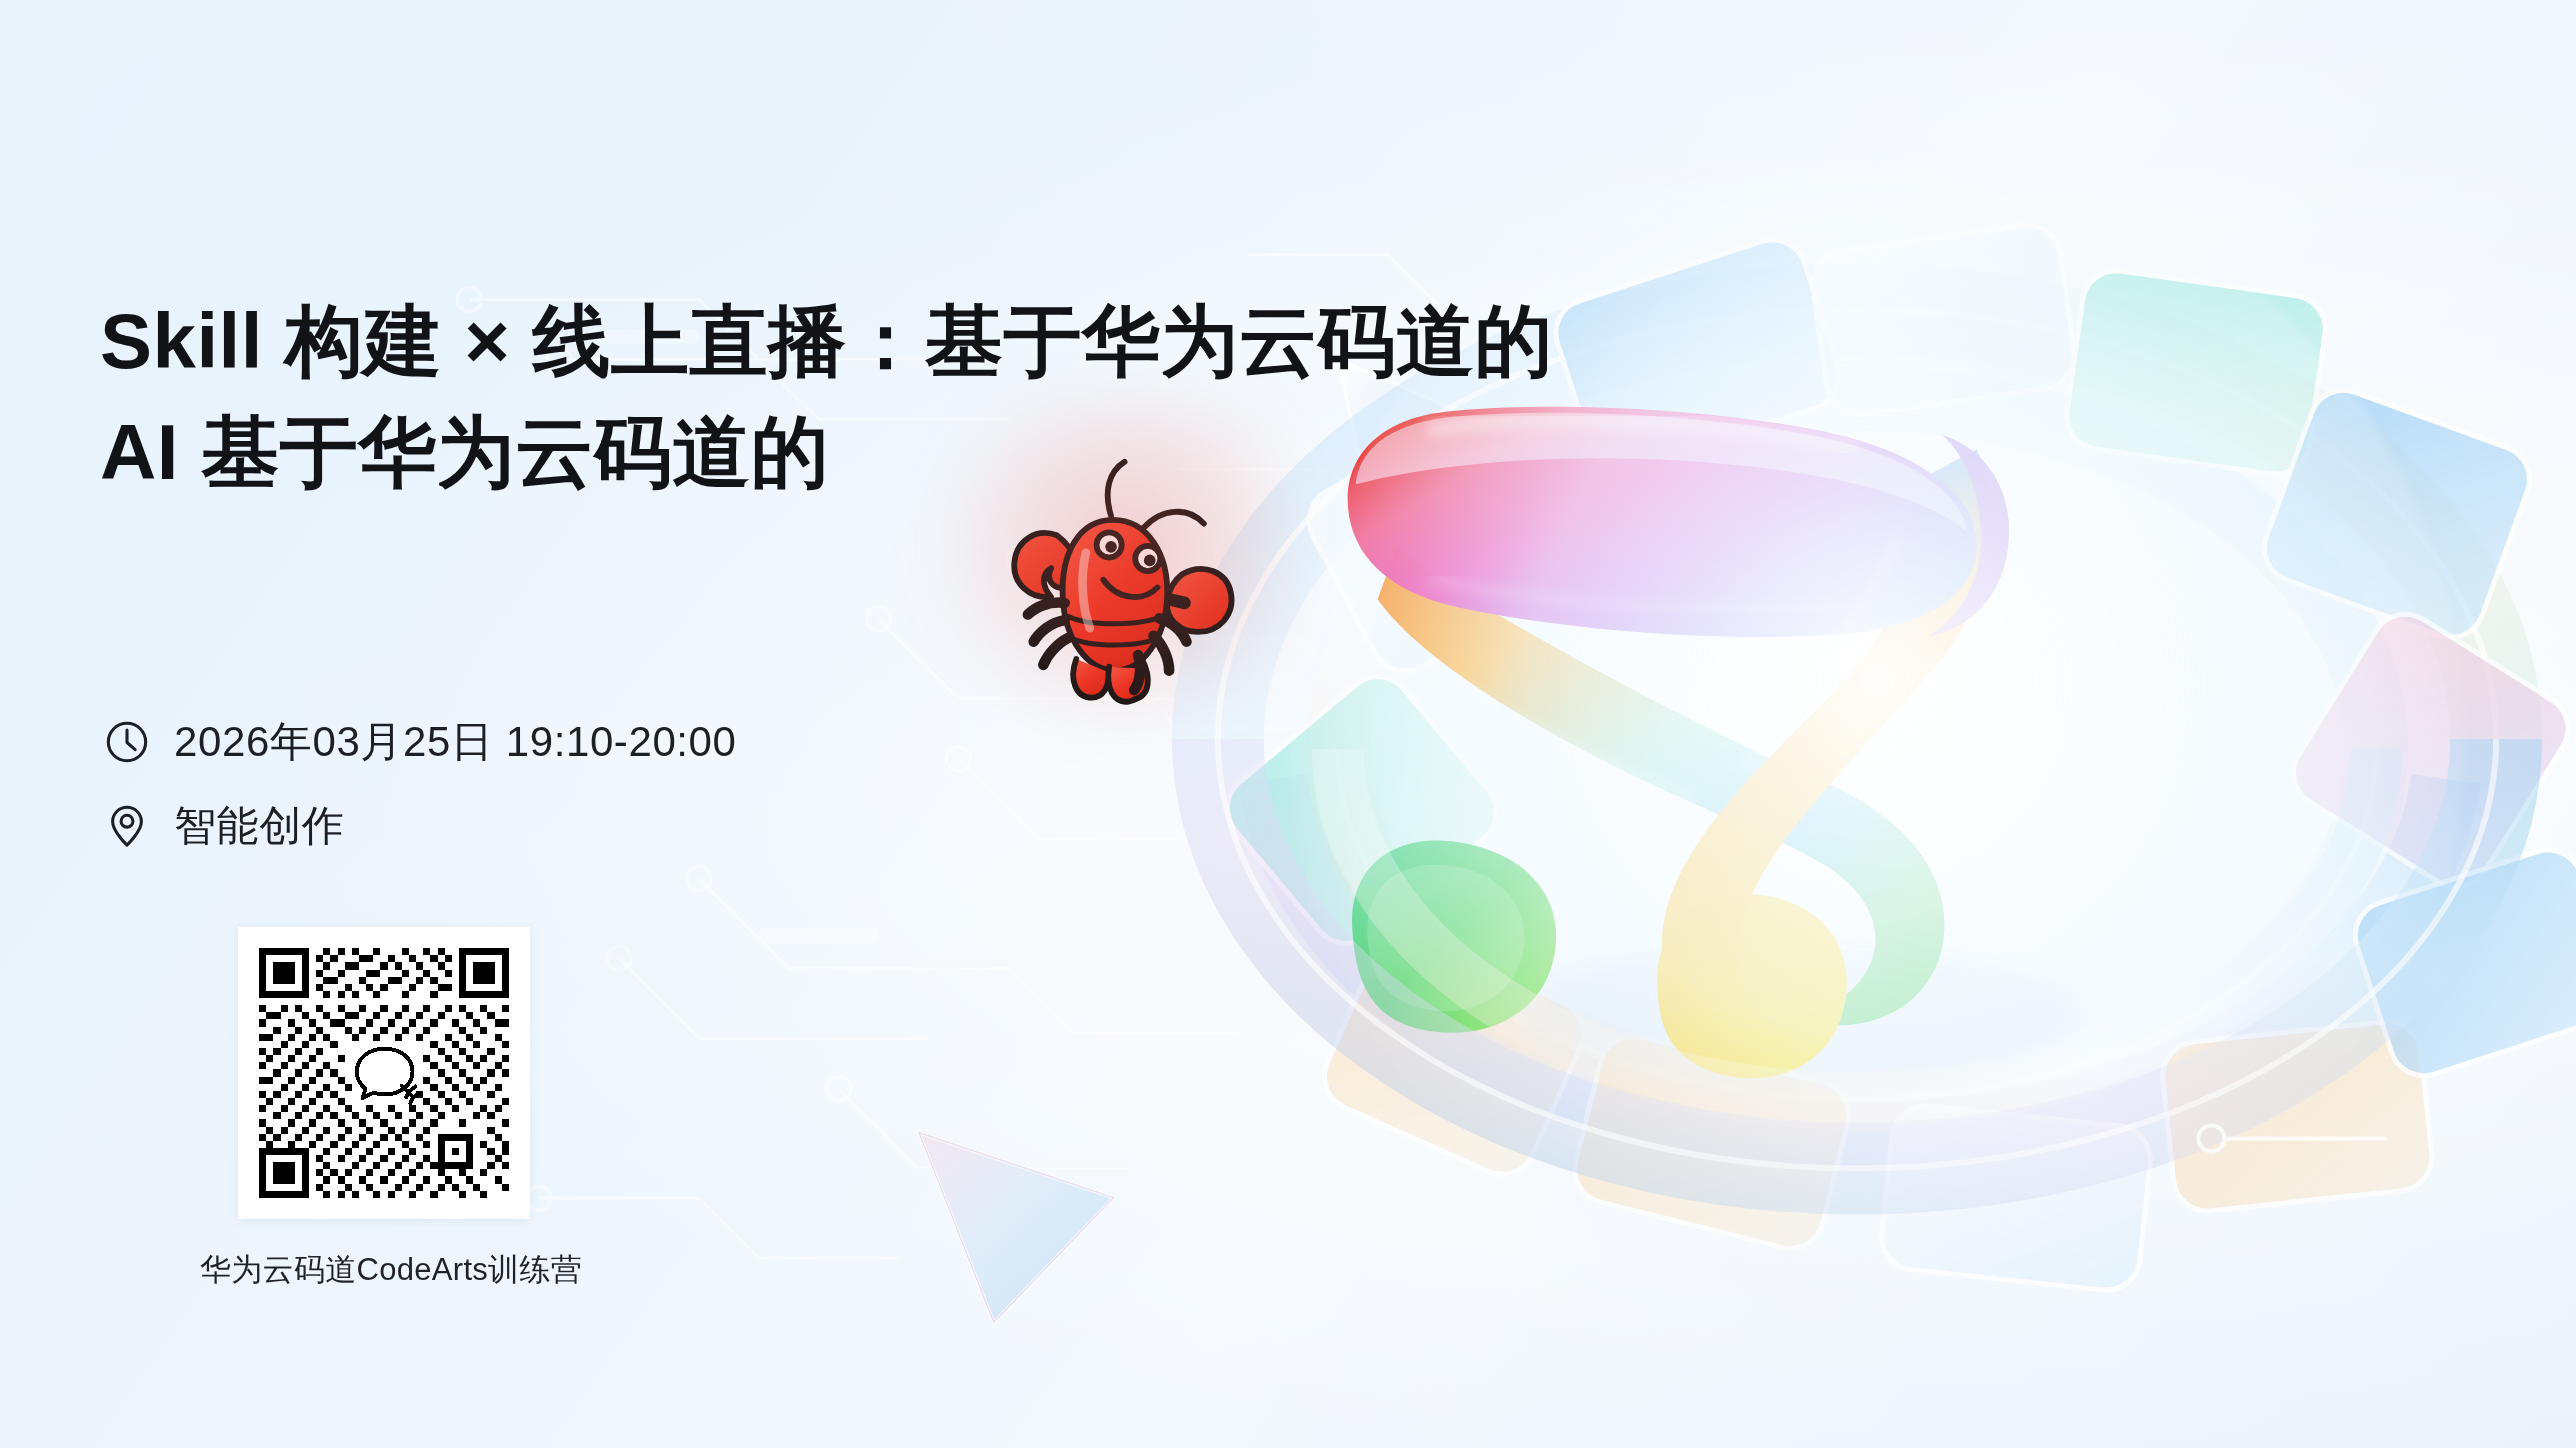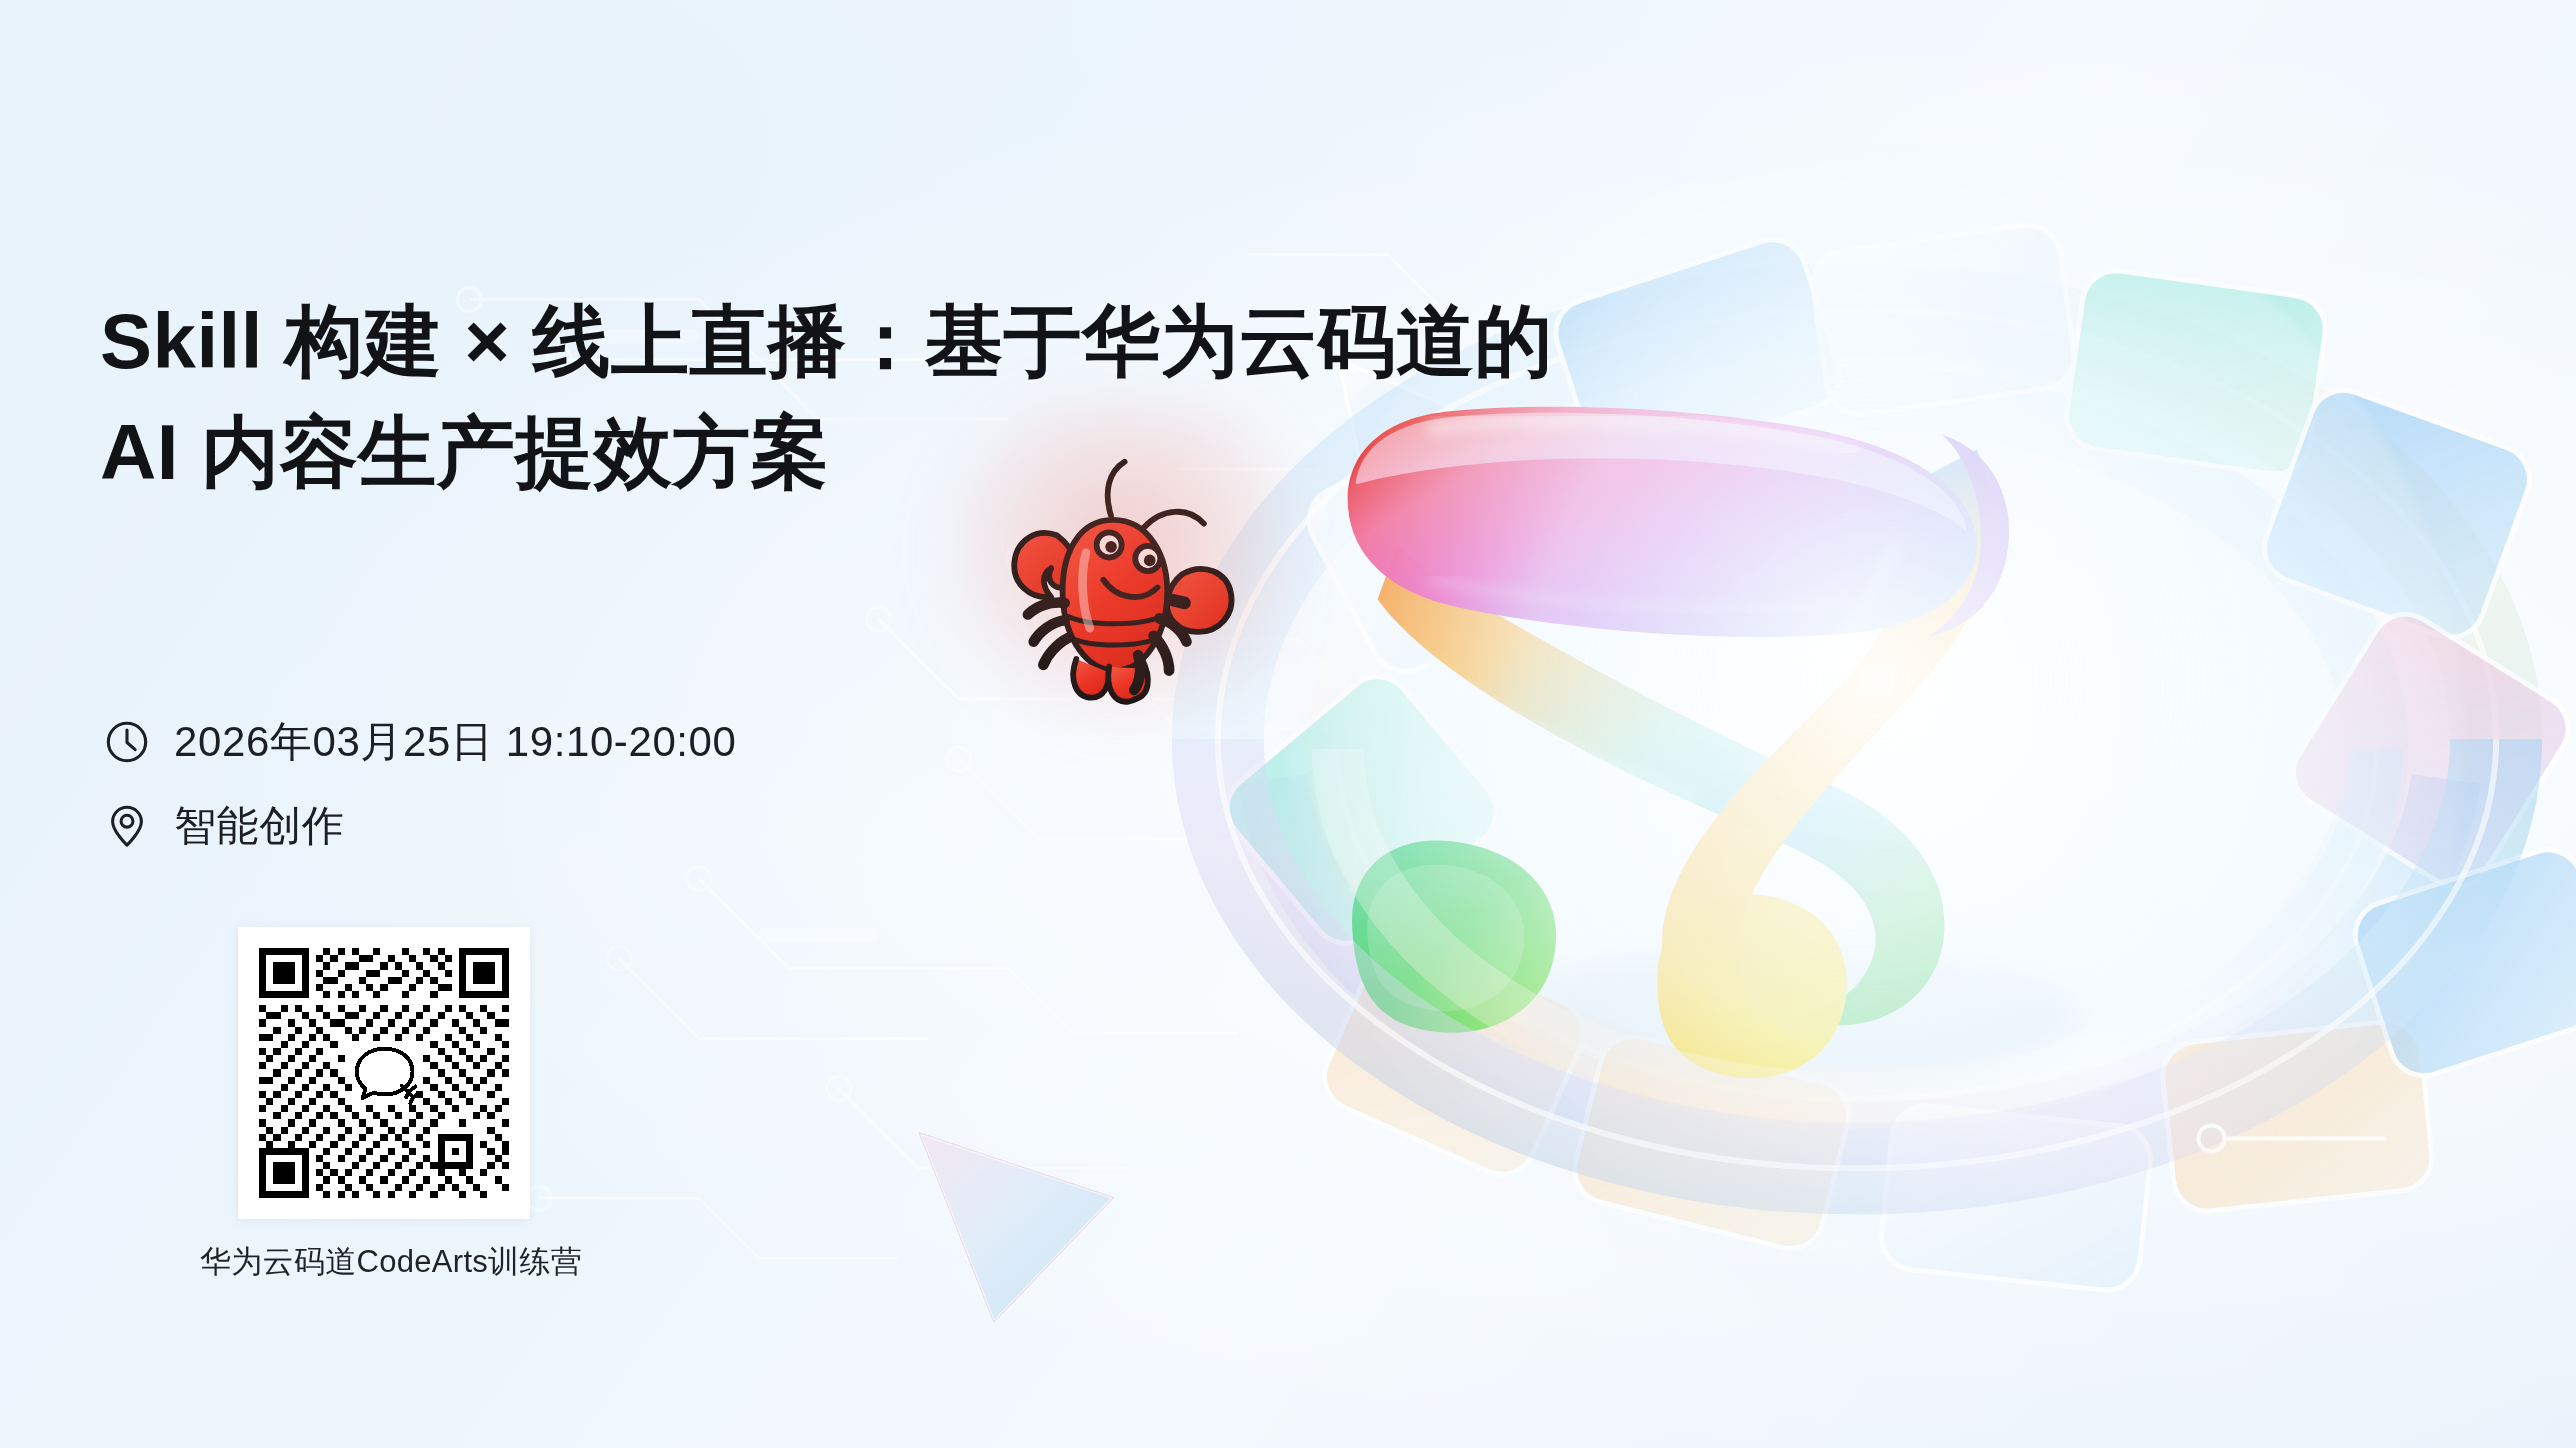--- a/index.html
+++ b/index.html
@@ -50,21 +50,21 @@
   .meta-text{font-size:42px;color:#1c1f24;letter-spacing:0.6px;white-space:nowrap;}
 
   .qr-wrap{position:absolute;left:138px;top:927px;}
   .qr-card{
     width:292px;height:292px;background:#ffffff;padding:0;
     display:flex;align-items:center;justify-content:center;
     box-shadow:0 2px 10px rgba(120,150,180,.14);
   }
   .qr-card svg{display:block;}
   .qr-caption{
-    margin-top:22px;width:292px;text-align:center;
+    margin-top:30px;width:292px;text-align:center;
     font-size:31px;color:#1f2328;letter-spacing:0.3px;white-space:nowrap;
     margin-left:-38px;
   }
 
   .lobster{
     position:absolute;left:968px;top:427px;width:290px;height:290px;
   }
   .lobster-blur{
     position:absolute;left:-40px;top:-30px;width:359px;height:339px;
     background:radial-gradient(ellipse at 55% 45%, rgba(236,96,84,.30) 0%, rgba(236,120,110,.14) 45%, rgba(236,120,110,0) 72%);
@@ -332,21 +332,21 @@
         <circle cx="1115" cy="1160" r="13"></circle>
         <path d="M1128 1160 H1290"></path>
       </g>
     </svg>
   </div>
 
   <div class="content">
 
     <div class="title">
       <span class="title-line">Skill 构建 × 线上直播：基于华为云码道的</span>
-      <span class="title-line">AI 内容生产提效方案</span>
+      <span class="title-line">AI 基于华为云码道的</span>
     </div>
 
     <div class="meta">
 
       <div class="meta-row">
         <svg class="meta-icon" viewBox="0 0 48 48">
           <circle cx="24" cy="24" r="19.5" fill="none" stroke="#1c1f24" stroke-width="3.2"></circle>
           <path d="M24 11.5 V24.5 L32.5 32" fill="none" stroke="#1c1f24" stroke-width="3.2" stroke-linecap="round" stroke-linejoin="round"></path>
         </svg>
         <span class="meta-text">2026年03月25日  19:10-20:00</span>

